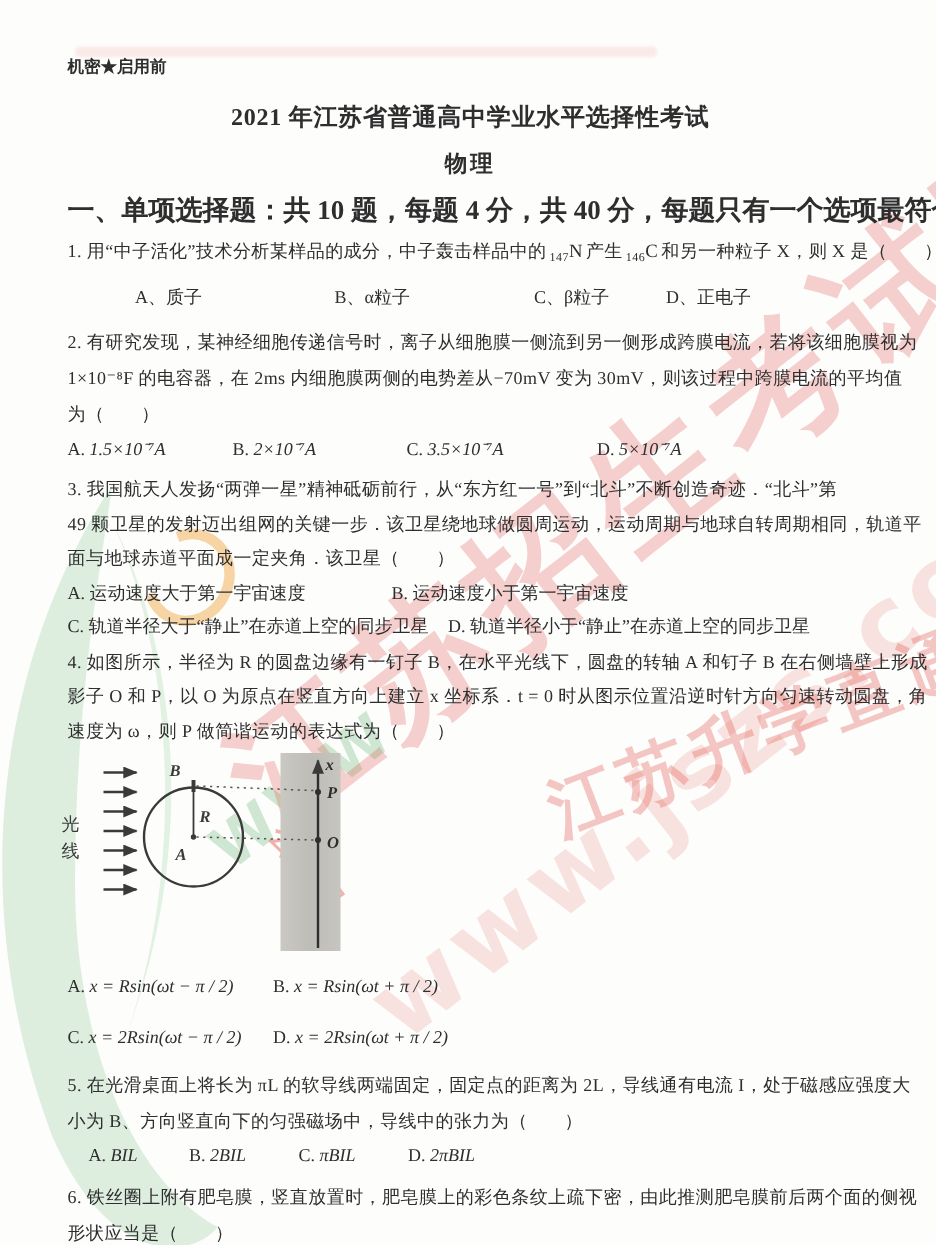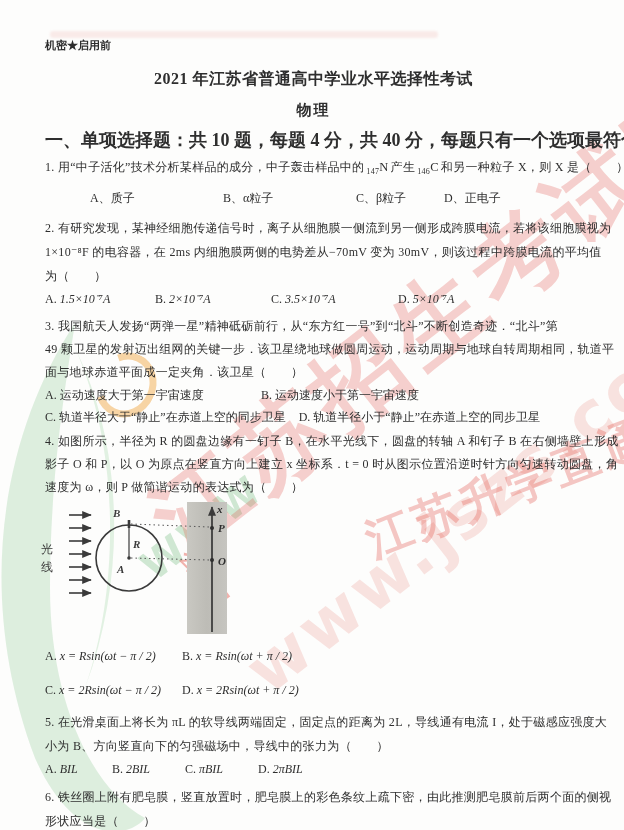--- a/index.html
+++ b/index.html
@@ -33,21 +33,21 @@
   .line{font-size:12px;line-height:23px;letter-spacing:0.3px;white-space:nowrap;}
   .classification{font-weight:bold;font-size:11px;line-height:23px;}
   .title{font-weight:bold;font-size:16px;line-height:24px;text-align:center;margin-top:10px;letter-spacing:0.5px;}
   .subject{font-weight:bold;font-size:15px;line-height:22px;text-align:center;margin-top:8px;letter-spacing:2px;}
   .sec-heading{font-weight:bold;font-size:18px;line-height:23px;margin-top:8px;white-space:nowrap;}
   .q{margin-top:4px;}
   .q2line{line-height:24px;}
   .opts{font-size:12px;line-height:23px;white-space:nowrap;}
   .opts .cell{display:inline-block;}
   .w83{width:85px;margin-left:45px;} .w107{width:107px;} .w113{width:113px;} .w124{width:124px;}
-  .w213{width:213px;} .w134{width:134px;} .w64{width:64px;} .w70{width:70px;}
+  .w213{width:213px;} .w134{width:134px;} .w64{width:64px;margin-left:14px;} .w70{width:70px;}
   .gap10{margin-right:10px;}
   .fm{font-family:"Liberation Serif",serif;font-style:italic;}
   .nuclide{display:inline-block;margin:0 2px;}
   .nuclide .nums{display:inline-flex;align-items:flex-end;
       font-size:8px;line-height:7.5px;vertical-align:-3px;font-style:normal;}
   .nuclide .sym{font-size:12.5px;}
   
   .figure{margin-top:2px;margin-left:-10px;}
   .fig-label{font-family:"Liberation Serif",serif;font-style:italic;font-weight:bold;}
 </style>

